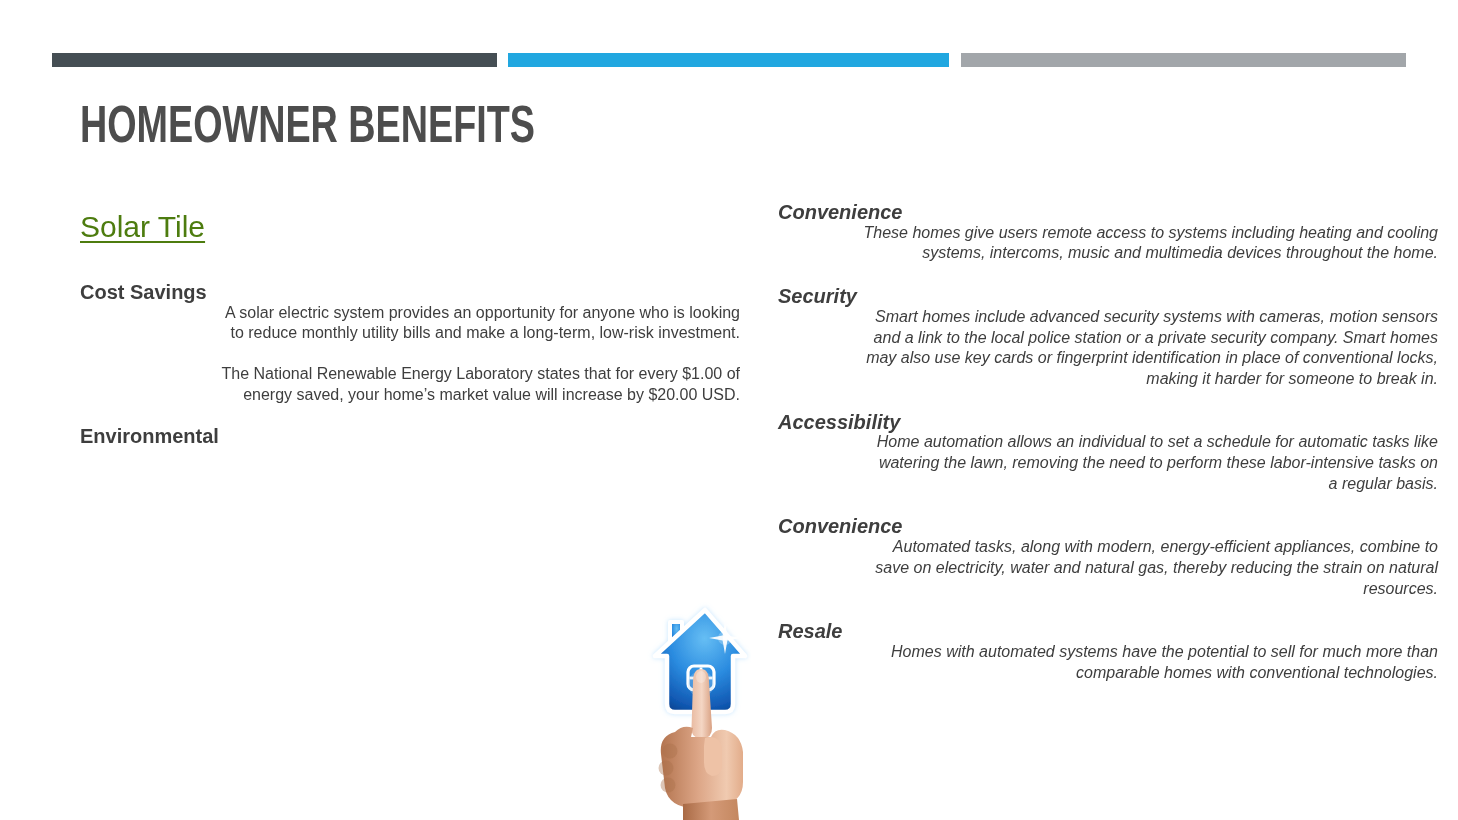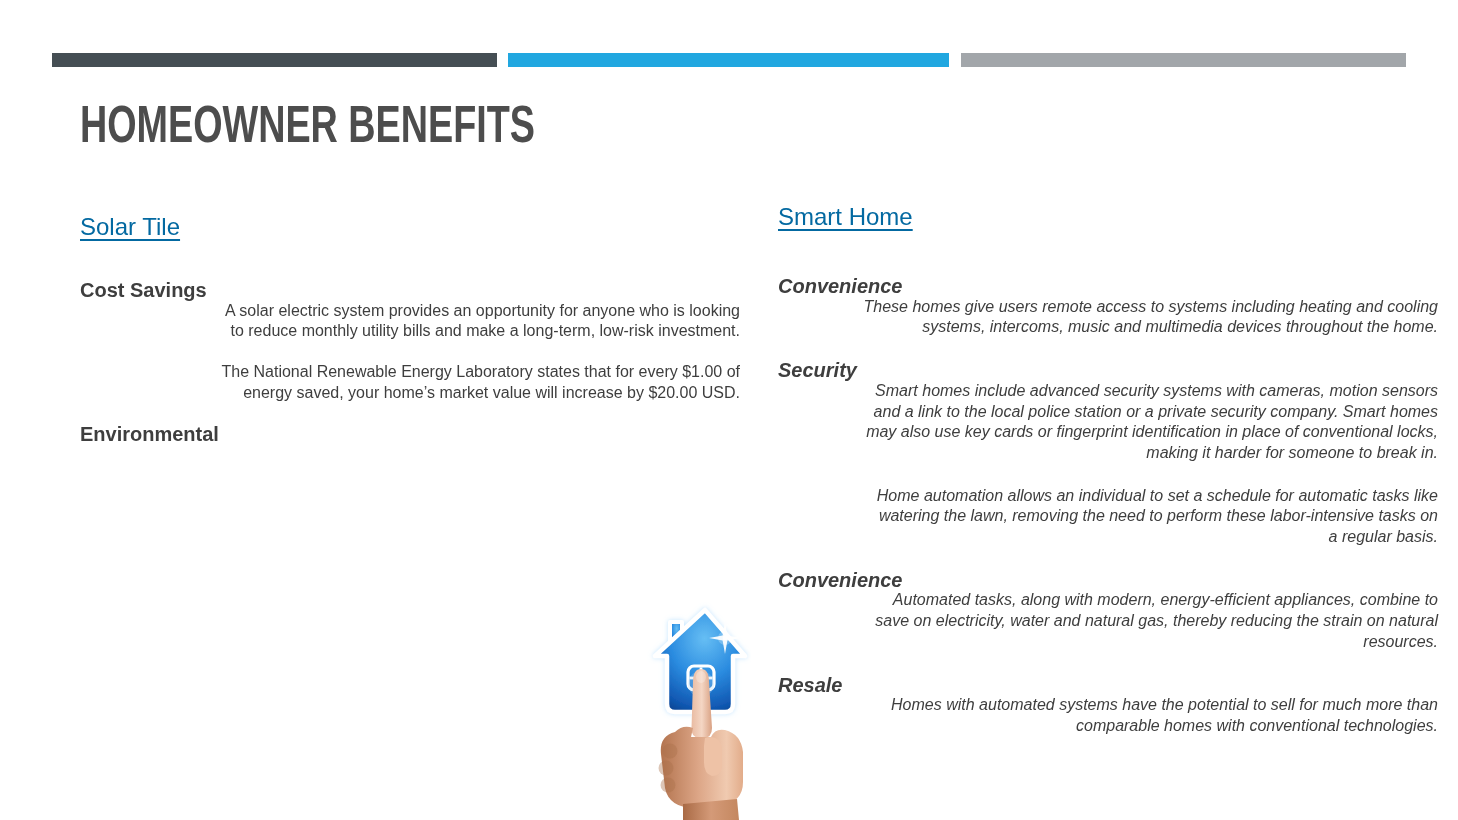--- a/index.html
+++ b/index.html
@@ -22,21 +22,21 @@
     transform:scaleX(0.74);transform-origin:left top;
   }
   
   .col{position:absolute;width:660px;}
   .col-left{left:80px;top:212px;}
   .col-right{left:778px;top:202px;}
   .heading-row{line-height:30px;}
   .col-left .heading-row{margin-bottom:35px;}
   .col-right .heading-row{margin-bottom:41px;}
   .col-heading{
-    font-size:24px;color:#0369a1;text-decoration:underline;
+    font-size:30px;color:#4d7c0f;text-decoration:underline;
     text-underline-offset:4px;text-decoration-thickness:2px;cursor:pointer;
   }
   .section{margin-bottom:20px;}
   .col-right .section{margin-bottom:22px;font-style:italic;}
   .sec-title{font-weight:700;font-size:20px;line-height:20.7px;color:#3e3e3e;}
   .sec-body{font-size:16px;line-height:20.7px;color:#3e3e3e;white-space:pre;text-align:right;}
   
   .touch-image{position:absolute;left:643px;top:596px;width:108px;height:224px;}
   .touch-image svg{display:block;width:100%;height:100%;}
 </style>
@@ -61,36 +61,34 @@
   <div class="section">
     <div class="sec-body">The National Renewable Energy Laboratory states that for every $1.00 of
 energy saved, your home’s market value will increase by $20.00 USD.</div>
   </div>
   <div class="section">
     <div class="sec-title">Environmental</div>
   </div>
 </section>
 
 <section class="col col-right">
-  <div class="heading-row">
-    <a class="col-heading">Smart Home</a>
-  </div>
   <div class="section">
     <div class="sec-title">Convenience</div>
     <div class="sec-body">These homes give users remote access to systems including heating and cooling
 systems, intercoms, music and multimedia devices throughout the home.</div>
   </div>
   <div class="section">
     <div class="sec-title">Security</div>
     <div class="sec-body">Smart homes include advanced security systems with cameras, motion sensors
 and a link to the local police station or a private security company. Smart homes
 may also use key cards or fingerprint identification in place of conventional locks,
 making it harder for someone to break in.</div>
   </div>
   <div class="section">
+    <div class="sec-title">Accessibility</div>
     <div class="sec-body">Home automation allows an individual to set a schedule for automatic tasks like
 watering the lawn, removing the need to perform these labor-intensive tasks on
 a regular basis.</div>
   </div>
   <div class="section">
     <div class="sec-title">Convenience</div>
     <div class="sec-body">Automated tasks, along with modern, energy-efficient appliances, combine to
 save on electricity, water and natural gas, thereby reducing the strain on natural
 resources.</div>
   </div>

